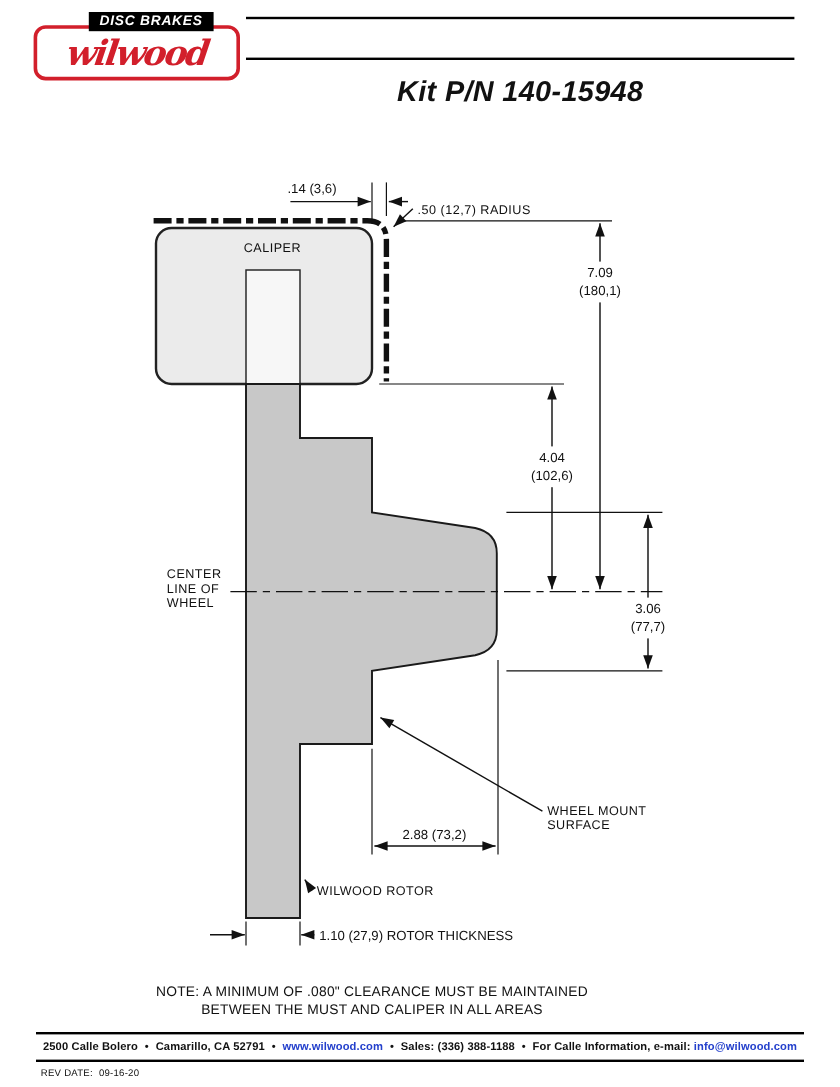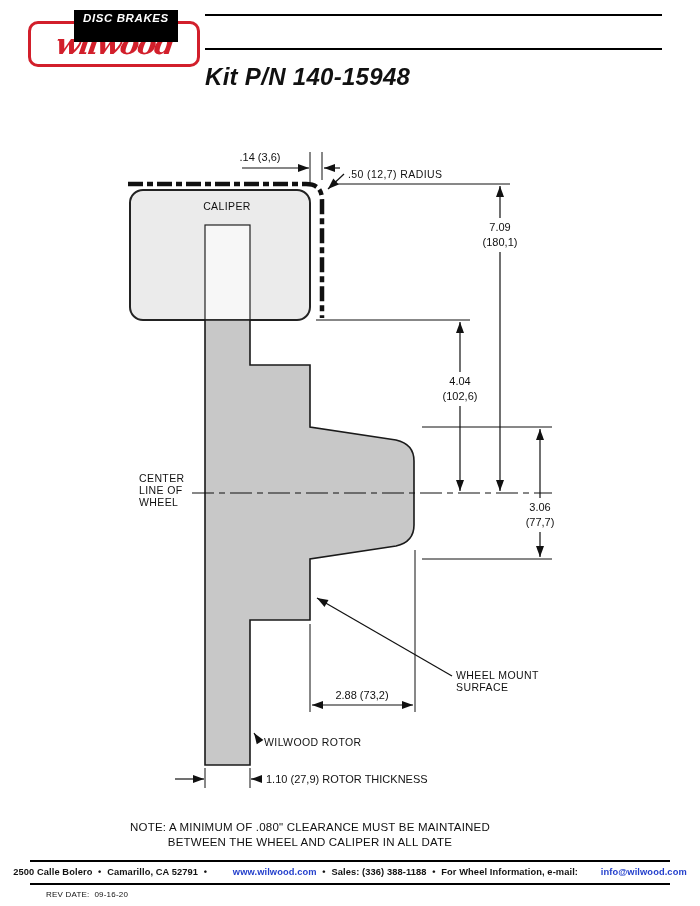--- a/index.html
+++ b/index.html
@@ -16,33 +16,33 @@
     display:flex; align-items:center; justify-content:center; background:#fff;
   }
   .logo-script {
     font-family:"DejaVu Serif", serif; font-style:italic; font-weight:bold;
     color:#d21f2b; font-size:29px; letter-spacing:-2px; transform:skewX(-8deg);
     line-height:1;
   }
   .logo-tag {
     position:absolute; left:46px; top:0; background:#000; color:#fff;
     font-size:11.5px; font-style:italic; font-weight:bold; letter-spacing:.6px;
-    padding:2px 9px 18px 9px; white-space:nowrap;
+    padding:2px 9px 2px 9px; white-space:nowrap;
   }
 
   
   .rule { position:absolute; left:205px; width:457px; border-top:2px solid #000; }
   .rule-top { top:14px; }
   .rule-mid { top:48px; }
   .title {
     position:absolute; left:205px; top:19px; width:457px; text-align:center;
     font-size:19px; font-weight:bold; font-style:italic; letter-spacing:.3px;
   }
   .kit {
-    position:absolute; left:205px; top:63px; width:457px; text-align:left;
+    position:absolute; left:205px; top:63px; width:457px; text-align:center;
     font-size:24px; font-weight:bold; font-style:italic; letter-spacing:.3px;
   }
 
   
   .drawing { position:absolute; left:0; top:0; width:700px; height:906px; }
   svg text { font-family:"Liberation Sans", sans-serif; fill:#111; }
   .lbl  { font-size:10.5px; letter-spacing:.4px; }
   .dimt { font-size:11px; }
   .caliper { fill:#ebebeb; stroke:#222; stroke-width:2; }
   .slot    { fill:#f7f7f7; stroke:#222; stroke-width:1.2; }
@@ -60,23 +60,23 @@
   }
 
   
   .f-rule1 { position:absolute; left:30px; top:860px; width:640px; border-top:2px solid #000; }
   .f-rule2 { position:absolute; left:30px; top:883px; width:640px; border-top:2px solid #000; }
   .f-text {
     position:absolute; left:0; top:867px; width:700px; text-align:center;
     font-size:9.3px; font-weight:bold; letter-spacing:.1px; white-space:nowrap;
   }
   .f-text .b { margin:0 3px; }
-  .link { color:#2440cc; cursor:pointer;margin-left:20px; }
+  .link { color:#2440cc; cursor:pointer; }
   .rev {
-    position:absolute; left:46px; top:890px; font-size:8px; letter-spacing:.2px;
+    position:absolute; left:34px; top:890px; font-size:8px; letter-spacing:.2px;
   }
   .rev span { margin-right:5px; }
 </style>
 </head>
 <body>
 
 <div class="page">
 
   <div class="logo">
     <div class="logo-box">
@@ -152,34 +152,34 @@
 
     <line class="ext" x1="205" y1="768" x2="205" y2="788"></line>
     <line class="ext" x1="250" y1="768" x2="250" y2="788"></line>
     <line class="dim" x1="175" y1="779" x2="204" y2="779" marker-end="url(#arw)"></line>
     <line class="dim" x1="262" y1="779" x2="251" y2="779" marker-end="url(#arw)"></line>
     <text class="dimt" x="266" y="783">1.10 (27,9) ROTOR THICKNESS</text>
   </svg>
 
   <div class="note">
     <div>NOTE: A MINIMUM OF .080" CLEARANCE MUST BE MAINTAINED</div>
-    <div>BETWEEN THE WHEEL AND CALIPER IN ALL DATE</div>
+    <div>BETWEEN THE MUST AND CALIPER IN ALL AREAS</div>
   </div>
 
   <div class="f-rule1"></div>
   <div class="f-text">
     <span>2500 Calle Bolero</span>
     <span class="b">•</span>
     <span>Camarillo, CA 52791</span>
     <span class="b">•</span>
     <span class="link">www.wilwood.com</span>
     <span class="b">•</span>
     <span>Sales: (336) 388-1188</span>
     <span class="b">•</span>
-    <span>For Wheel Information, e-mail:</span>
+    <span>For Calle Information, e-mail:</span>
     <span class="link">info@wilwood.com</span>
   </div>
   <div class="f-rule2"></div>
   <div class="rev">
     <span>REV DATE:</span><span>09-16-20</span>
   </div>
 
 </div>
 
 </body></html>

